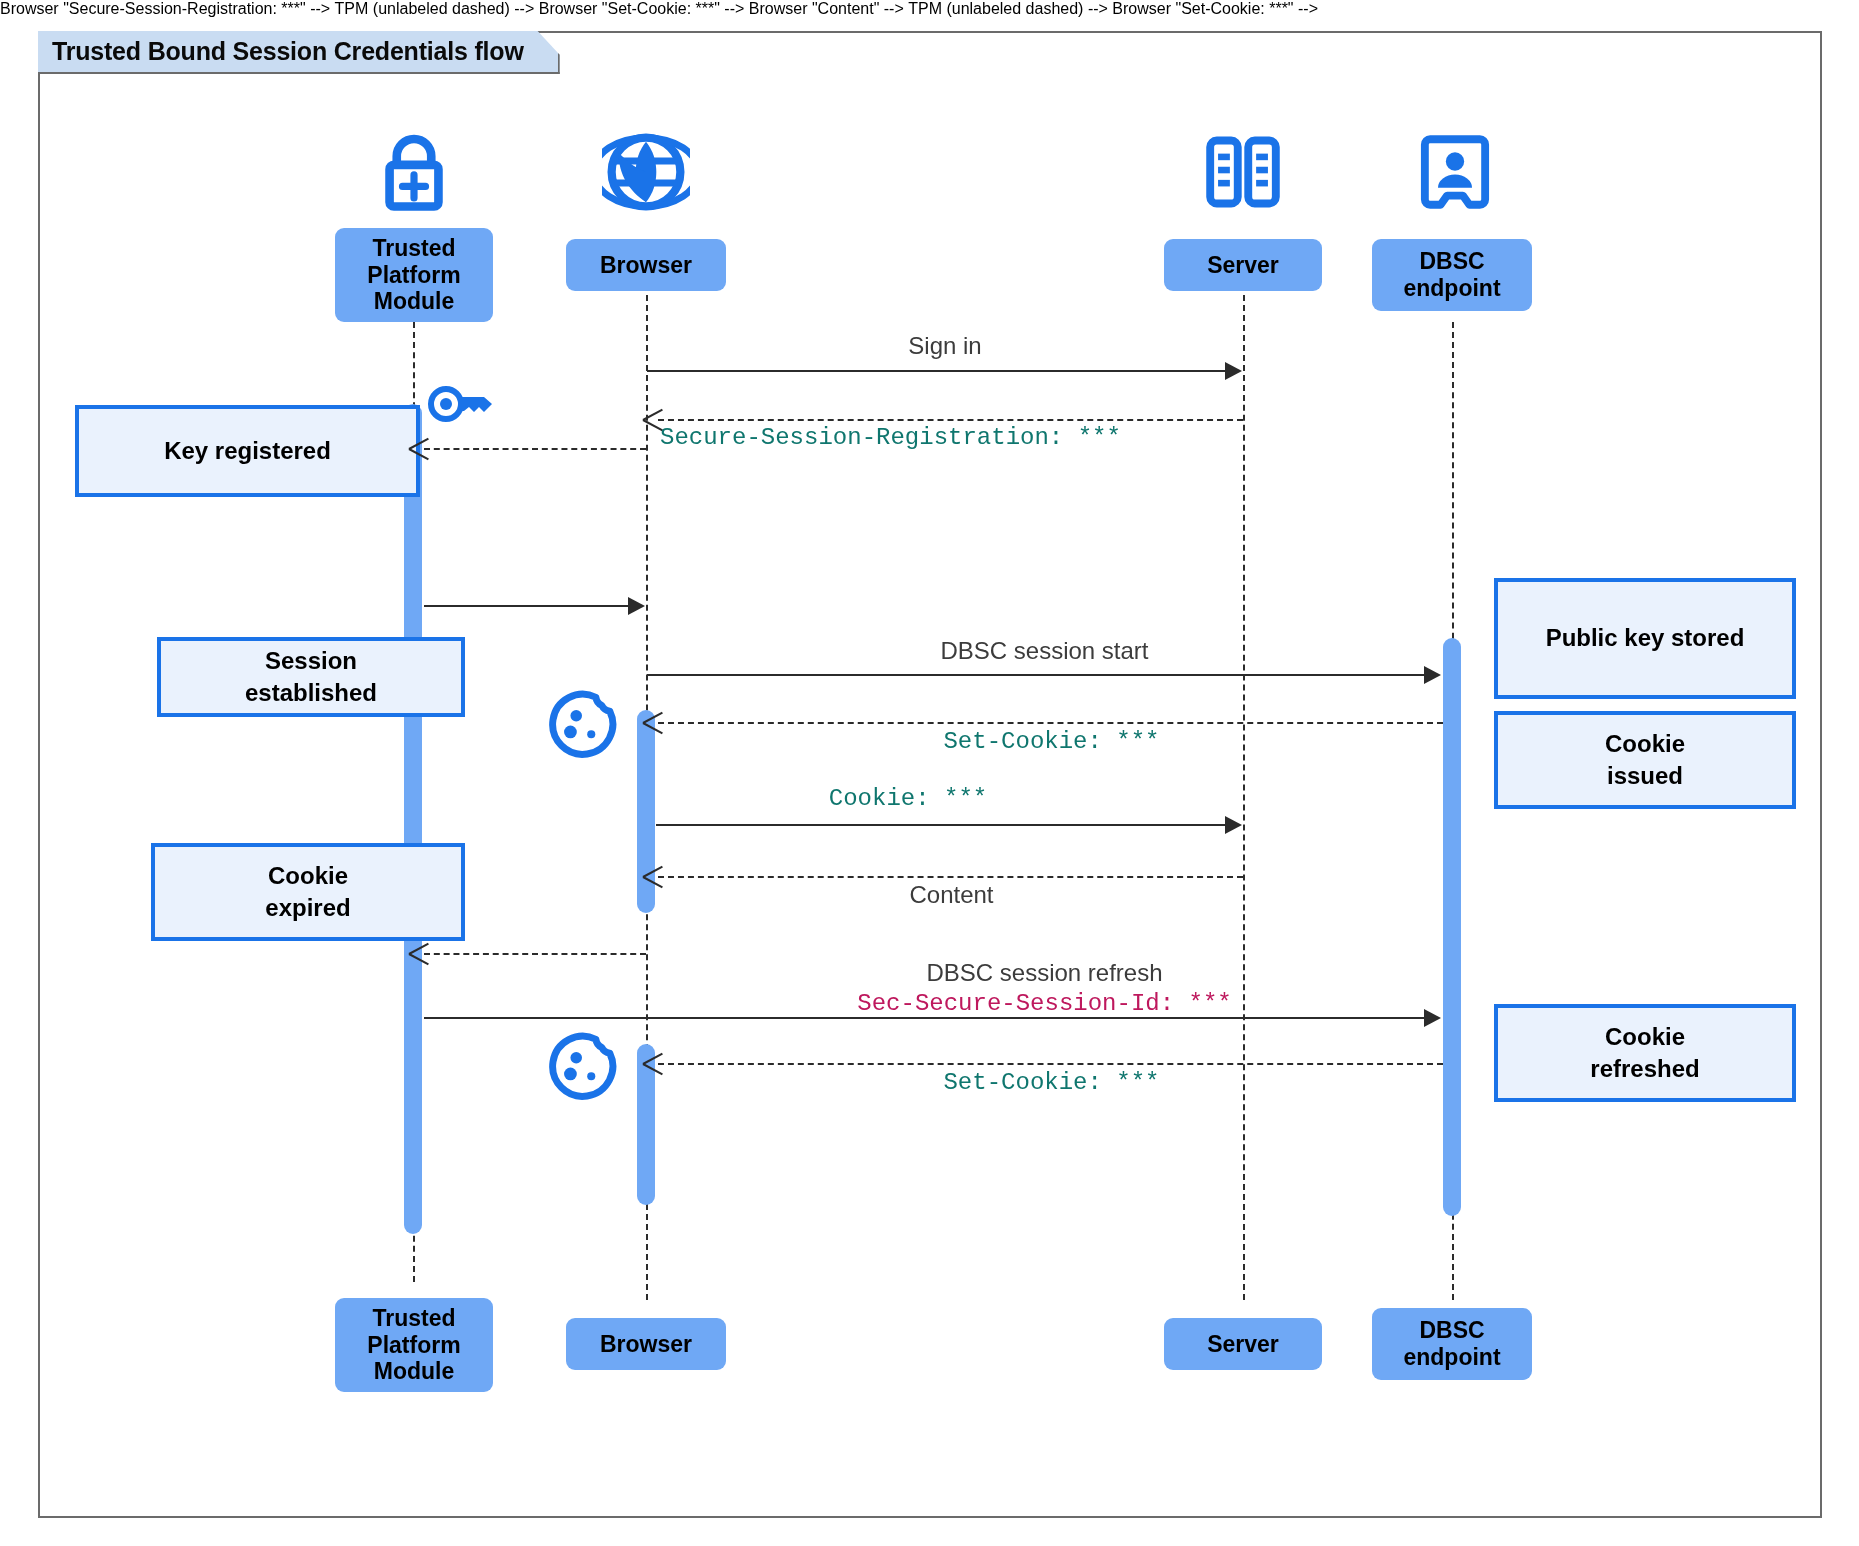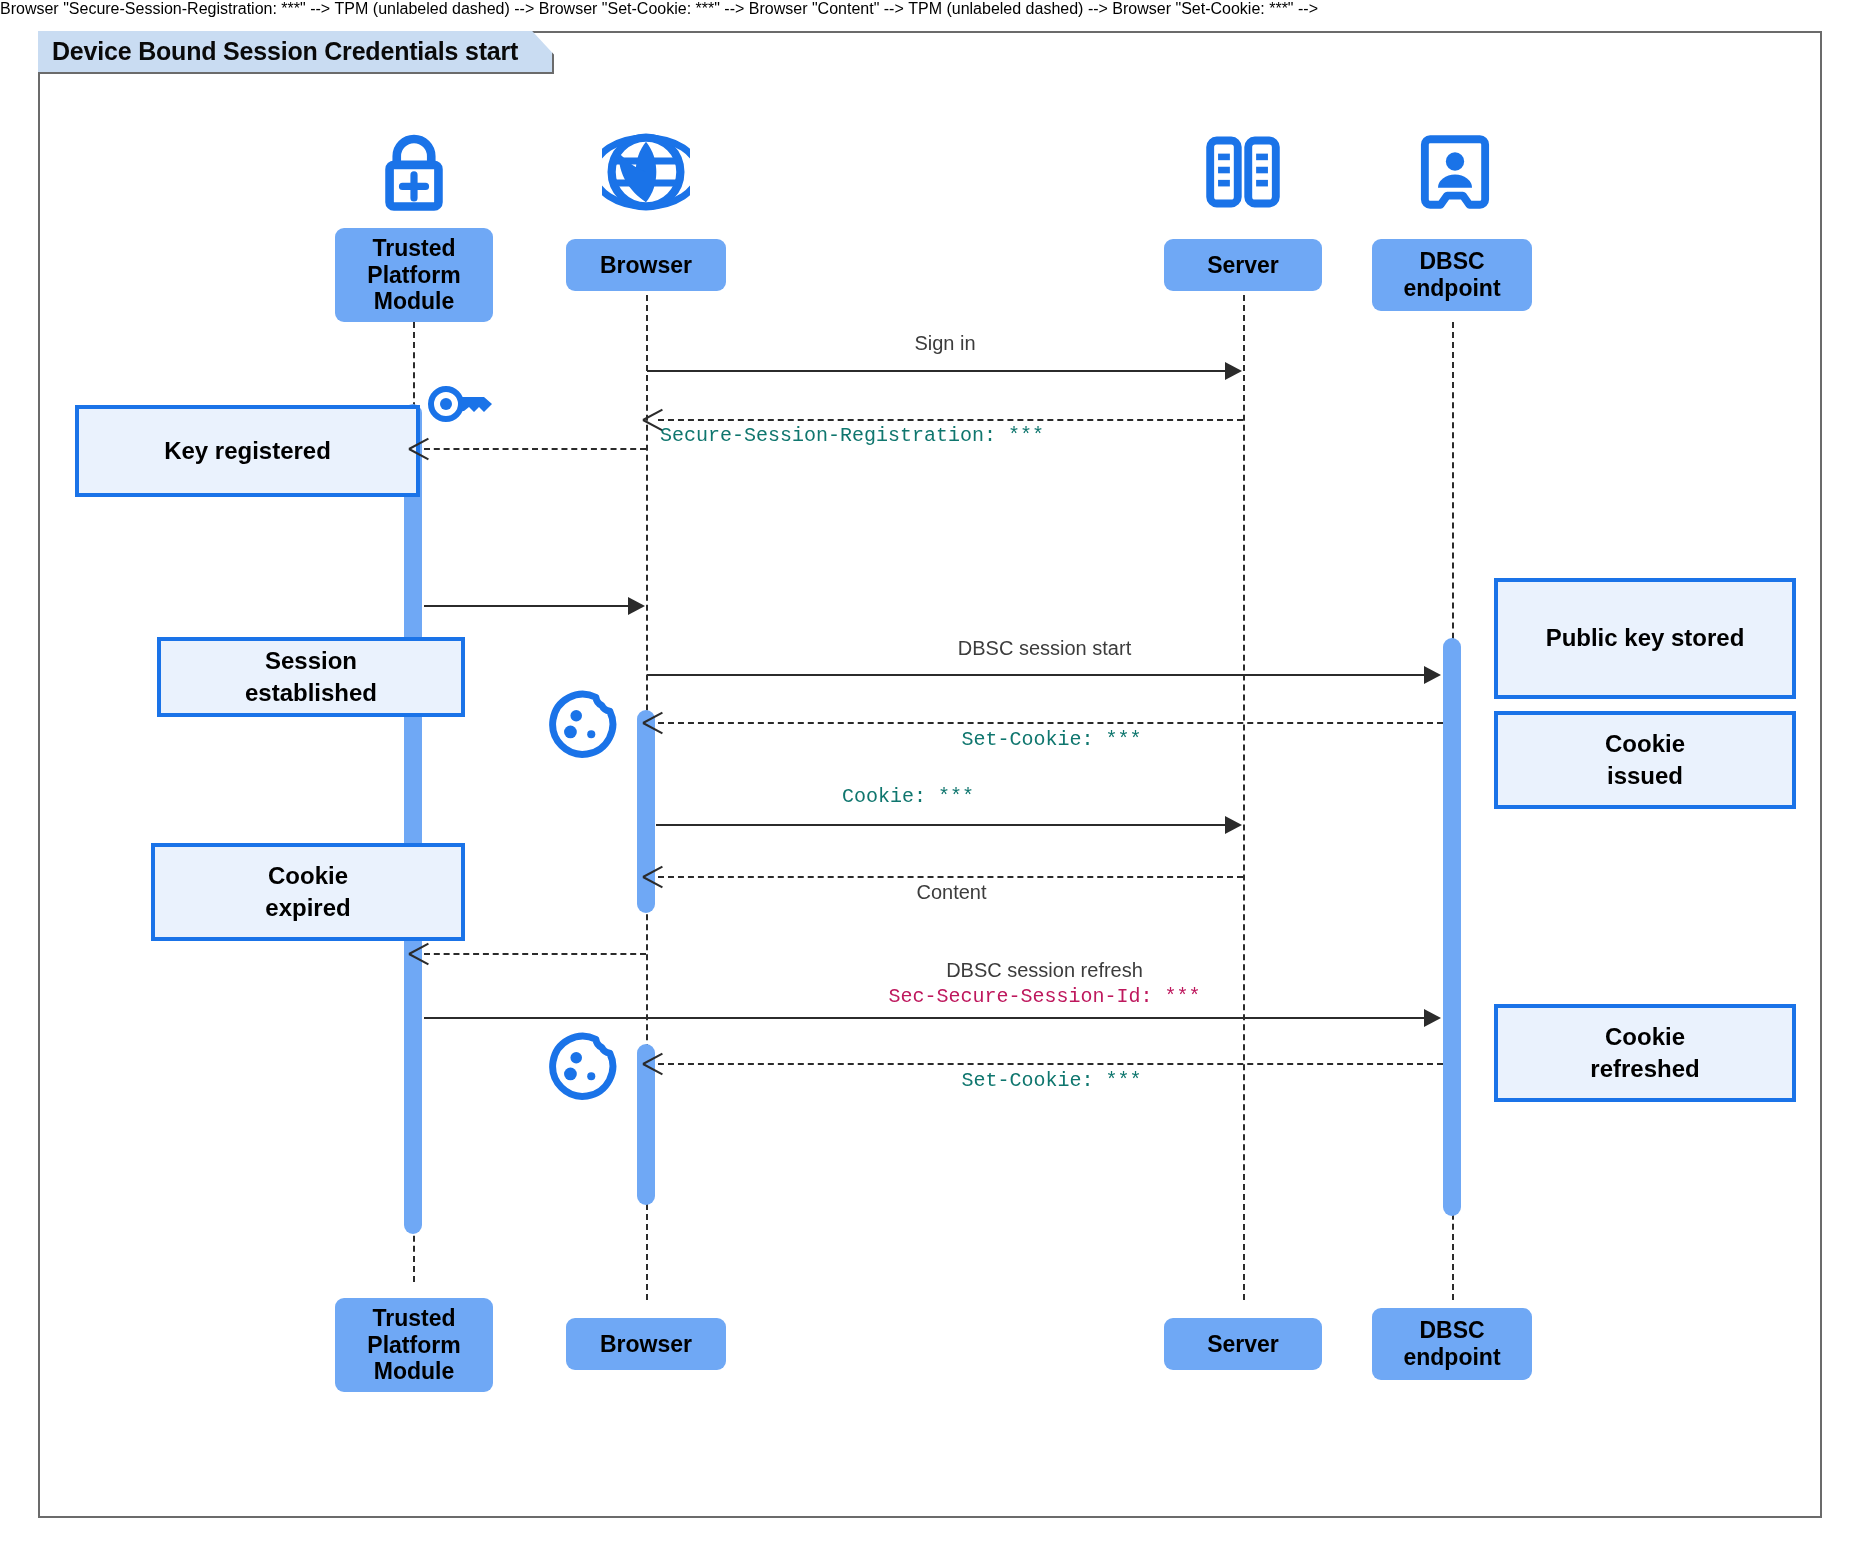--- a/index.html
+++ b/index.html
@@ -134,40 +134,40 @@
     height: 0;
     border-top: 2px solid #2b2b2b;
     transform-origin: left center;
   }
   .head-open-l::before { transform: rotate(-28deg); }
   .head-open-l::after  { transform: rotate(28deg); }
 
   
   .msg {
     position: absolute;
-    font-size: 20px;
+    font-size: 24px;
     color: #3c3c3c;
     white-space: nowrap;
     text-align: center;
   }
   .msg.mono {
     font-family: "Liberation Mono", "DejaVu Sans Mono", monospace;
     color: #0f766e;
     letter-spacing: 0px;
   }
   .msg.two-line { line-height: 1.28; }
 </style>
 </head>
 <body>
 
 <div id="canvas">
 
   
   <div class="frame"></div>
-  <div class="frame-title">Device Bound Session Credentials start</div>
+  <div class="frame-title">Trusted Bound Session Credentials flow</div>
 
   
   <div class="lifeline" style="left:413px; top:322px; height:960px;"></div>
   <div class="lifeline" style="left:646px; top:275px; height:1025px;"></div>
   <div class="lifeline" style="left:1243px; top:275px; height:1025px;"></div>
   <div class="lifeline" style="left:1452px; top:322px; height:978px;"></div>
 
   
   
   <span class="picon" style="left:368px; top:126px;">

